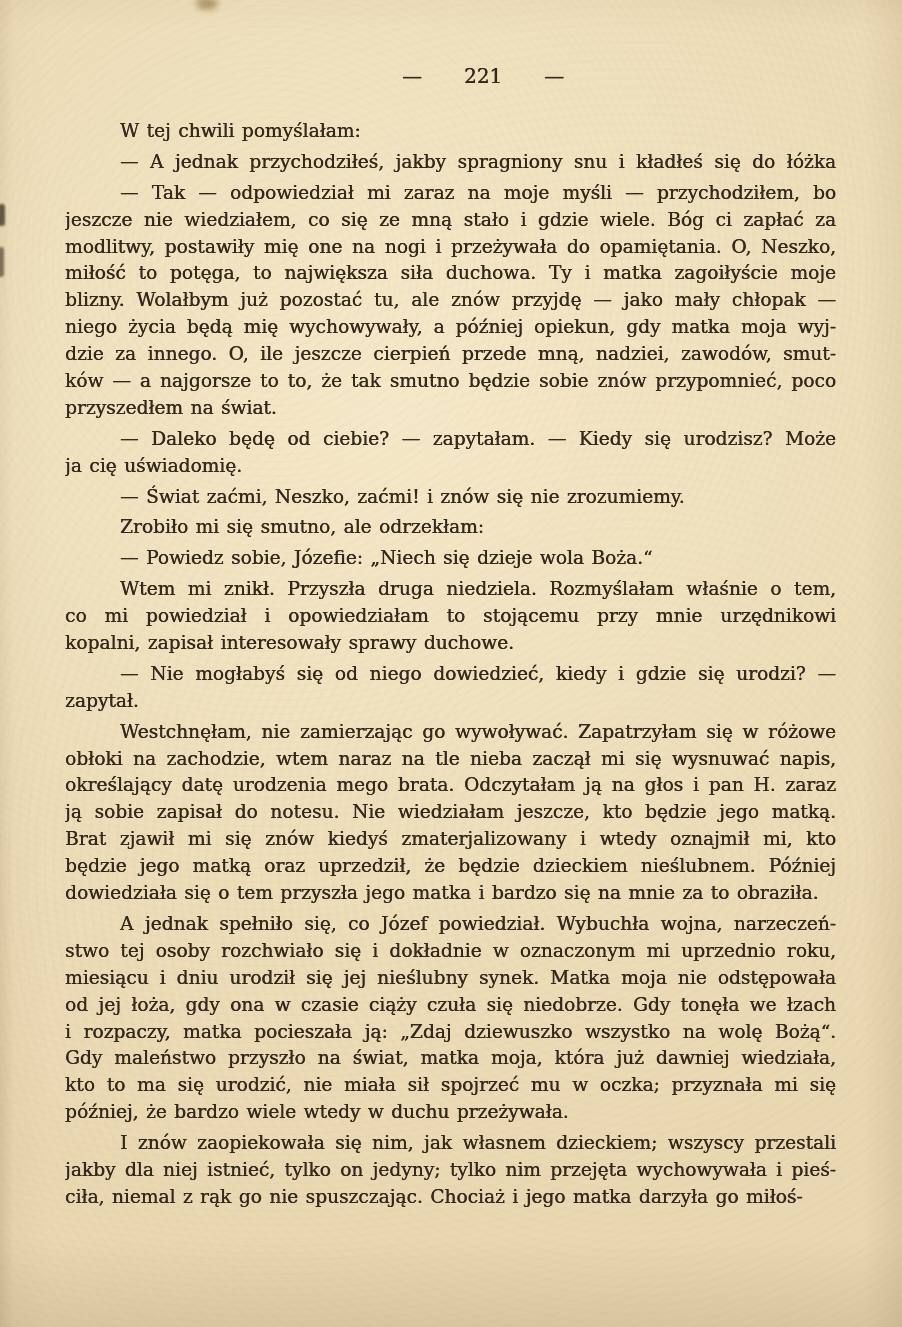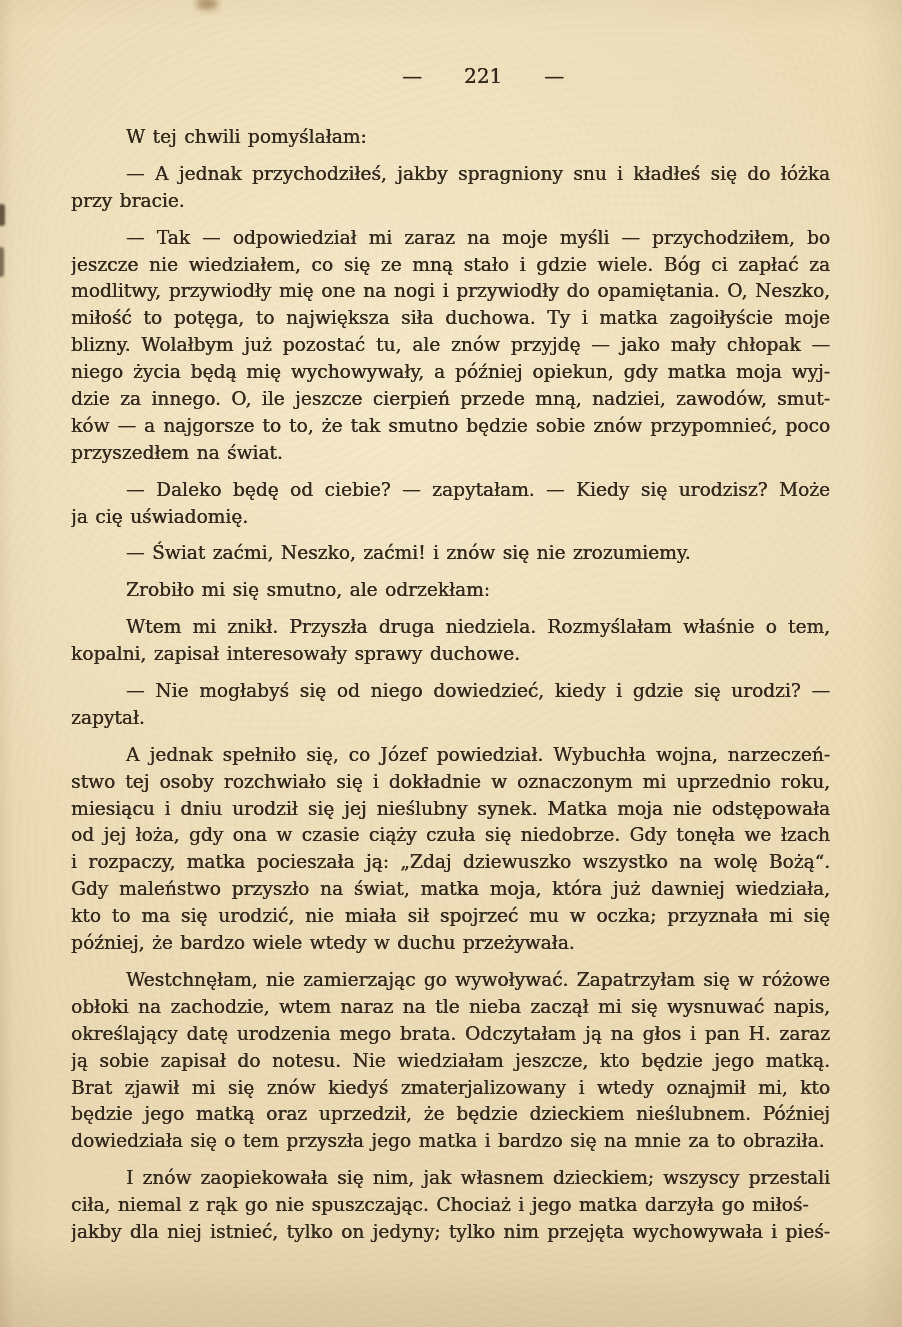--- a/index.html
+++ b/index.html
@@ -79,21 +79,21 @@
     transform: translateX(32px);
   }
 
   
   .text-block {
     position: absolute;
     left: 61px;
     top: 114px;
     width: 779px;
   }
-  .para { margin: 10px; padding: 0; }
+  .para { margin: 4px; padding: 0; }
   .line {
     height: 26.9px;
     line-height: 26.9px;
     font-size: 18.6px;
     overflow: hidden;
     text-align: left;
     word-spacing: 1.5px;
   }
   .line.j { text-align: justify; }
   .line.j::after {
@@ -120,68 +120,71 @@
     <span>—</span>
   </span>
 </div>
 
 <div class="text-block ink" id="text-block">
     <div class="para">
       <div class="line">W tej chwili pomyślałam:</div>
     </div>
     <div class="para">
       <div class="line j">— A jednak przychodziłeś, jakby spragniony snu i kładłeś się do łóżka</div>
-      <div class="line">przy bracie.</div>
     </div>
     <div class="para">
       <div class="line j">— Tak — odpowiedział mi zaraz na moje myśli — przychodziłem, bo</div>
       <div class="line j">jeszcze nie wiedziałem, co się ze mną stało i gdzie wiele. Bóg ci zapłać za</div>
-      <div class="line j">modlitwy, przywiodły mię one na nogi i przywiodły do opamiętania. O, Neszko,</div>
+      <div class="line j">modlitwy, postawiły mię one na nogi i przeżywała do opamiętania. O, Neszko,</div>
       <div class="line j">miłość to potęga, to największa siła duchowa. Ty i matka zagoiłyście moje</div>
       <div class="line j">blizny. Wolałbym już pozostać tu, ale znów przyjdę — jako mały chłopak —</div>
       <div class="line j">niego życia będą mię wychowywały, a później opiekun, gdy matka moja wyj-</div>
       <div class="line j">dzie za innego. O, ile jeszcze cierpień przede mną, nadziei, zawodów, smut-</div>
       <div class="line j">ków — a najgorsze to to, że tak smutno będzie sobie znów przypomnieć, poco</div>
       <div class="line">przyszedłem na świat.</div>
     </div>
     <div class="para">
       <div class="line j">— Daleko będę od ciebie? — zapytałam. — Kiedy się urodzisz? Może</div>
       <div class="line">ja cię uświadomię.</div>
     </div>
     <div class="para">
       <div class="line">— Świat zaćmi, Neszko, zaćmi! i znów się nie zrozumiemy.</div>
     </div>
     <div class="para">
       <div class="line">Zrobiło mi się smutno, ale odrzekłam:</div>
     </div>
     <div class="para">
+      <div class="line">— Powiedz sobie, Józefie: „Niech się dzieje wola Boża.“</div>
+    </div>
+    <div class="para">
       <div class="line j">Wtem mi znikł. Przyszła druga niedziela. Rozmyślałam właśnie o tem,</div>
+      <div class="line j">co mi powiedział i opowiedziałam to stojącemu przy mnie urzędnikowi</div>
       <div class="line">kopalni, zapisał interesowały sprawy duchowe.</div>
     </div>
     <div class="para">
       <div class="line j">— Nie mogłabyś się od niego dowiedzieć, kiedy i gdzie się urodzi? —</div>
       <div class="line">zapytał.</div>
+    </div>
+    <div class="para">
+      <div class="line j">Westchnęłam, nie zamierzając go wywoływać. Zapatrzyłam się w różowe</div>
+      <div class="line j">obłoki na zachodzie, wtem naraz na tle nieba zaczął mi się wysnuwać napis,</div>
+      <div class="line j">określający datę urodzenia mego brata. Odczytałam ją na głos i pan H. zaraz</div>
+      <div class="line j">ją sobie zapisał do notesu. Nie wiedziałam jeszcze, kto będzie jego matką.</div>
+      <div class="line j">Brat zjawił mi się znów kiedyś zmaterjalizowany i wtedy oznajmił mi, kto</div>
+      <div class="line j">będzie jego matką oraz uprzedził, że będzie dzieckiem nieślubnem. Później</div>
+      <div class="line">dowiedziała się o tem przyszła jego matka i bardzo się na mnie za to obraziła.</div>
     </div>
     <div class="para">
       <div class="line j">A jednak spełniło się, co Józef powiedział. Wybuchła wojna, narzeczeń-</div>
       <div class="line j">stwo tej osoby rozchwiało się i dokładnie w oznaczonym mi uprzednio roku,</div>
       <div class="line j">miesiącu i dniu urodził się jej nieślubny synek. Matka moja nie odstępowała</div>
       <div class="line j">od jej łoża, gdy ona w czasie ciąży czuła się niedobrze. Gdy tonęła we łzach</div>
       <div class="line j">i rozpaczy, matka pocieszała ją: „Zdaj dziewuszko wszystko na wolę Bożą“.</div>
       <div class="line j">Gdy maleństwo przyszło na świat, matka moja, która już dawniej wiedziała,</div>
       <div class="line j">kto to ma się urodzić, nie miała sił spojrzeć mu w oczka; przyznała mi się</div>
       <div class="line">później, że bardzo wiele wtedy w duchu przeżywała.</div>
     </div>
     <div class="para">
-      <div class="line j">Westchnęłam, nie zamierzając go wywoływać. Zapatrzyłam się w różowe</div>
-      <div class="line j">obłoki na zachodzie, wtem naraz na tle nieba zaczął mi się wysnuwać napis,</div>
-      <div class="line j">określający datę urodzenia mego brata. Odczytałam ją na głos i pan H. zaraz</div>
-      <div class="line j">ją sobie zapisał do notesu. Nie wiedziałam jeszcze, kto będzie jego matką.</div>
-      <div class="line j">Brat zjawił mi się znów kiedyś zmaterjalizowany i wtedy oznajmił mi, kto</div>
-      <div class="line j">będzie jego matką oraz uprzedził, że będzie dzieckiem nieślubnem. Później</div>
-      <div class="line">dowiedziała się o tem przyszła jego matka i bardzo się na mnie za to obraziła.</div>
-    </div>
-    <div class="para">
       <div class="line j">I znów zaopiekowała się nim, jak własnem dzieckiem; wszyscy przestali</div>
+      <div class="line j">jakby dla niej istnieć, tylko on jedyny; tylko nim przejęta wychowywała i pieś-</div>
       <div class="line">ciła, niemal z rąk go nie spuszczając. Chociaż i jego matka darzyła go miłoś-</div>
-      <div class="line j">jakby dla niej istnieć, tylko on jedyny; tylko nim przejęta wychowywała i pieś-</div>
     </div>
   </div>
 
 </body></html>

